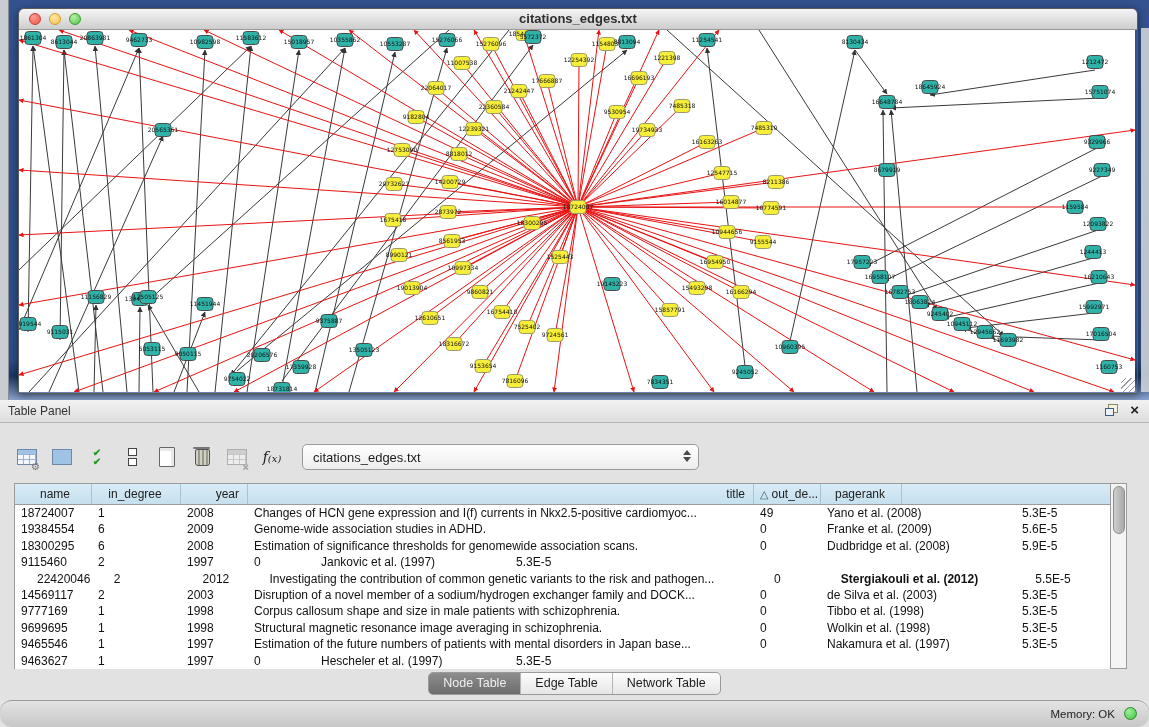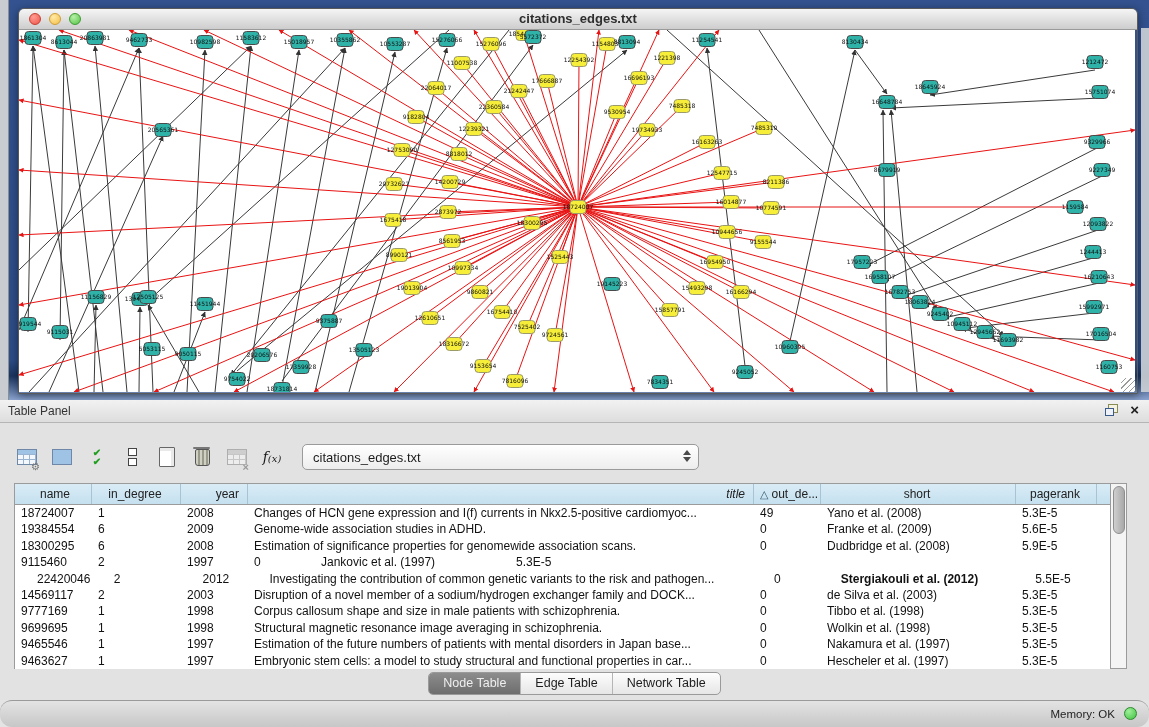--- a/index.html
+++ b/index.html
@@ -724,23 +724,22 @@
             <i class="dn"></i>
           </span>
       </div>
     </div>
 
     <div class="table-wrap">
       <div class="thead" id="thead">
           <div class="th center" style="width: 77px; padding-left: 12px;">name</div>
           <div class="th center" style="width: 89px;">in_degree</div>
           <div class="th right" style="width: 67px;">year</div>
-          <div class="th right" style="width: 506px; font-style: italic;">title</div>
+          <div class="th right" style="width: 506px;">title</div>
           <div class="th left" style="width: 67px;"><span class="sortg">△</span>out_de...</div>
-          <div class="th center" style="width: 195px;">short</div>
           <div class="th center" style="width: 81px;">pagerank</div>
         </div>
       <div id="tbody">
           <div class="tr">
             <div class="td" style="width: 77px;">18724007</div>
             <div class="td" style="width: 89px;">1</div>
             <div class="td" style="width: 67px;">2008</div>
             <div class="td" style="width: 506px;">Changes of HCN gene expression and I(f) currents in Nkx2.5-positive cardiomyoc...</div>
             <div class="td" style="width: 67px;">49</div>
             <div class="td" style="width: 195px;">Yano et al. (2008)</div>
@@ -752,21 +751,21 @@
             <div class="td" style="width: 67px;">2009</div>
             <div class="td" style="width: 506px;">Genome-wide association studies in ADHD.</div>
             <div class="td" style="width: 67px;">0</div>
             <div class="td" style="width: 195px;">Franke et al. (2009)</div>
             <div class="td" style="width: 81px;">5.6E-5</div>
           </div>
           <div class="tr">
             <div class="td" style="width: 77px;">18300295</div>
             <div class="td" style="width: 89px;">6</div>
             <div class="td" style="width: 67px;">2008</div>
-            <div class="td" style="width: 506px;">Estimation of significance properties for genomewide association scans.</div>
+            <div class="td" style="width: 506px;">Estimation of significance thresholds for genomewide association scans.</div>
             <div class="td" style="width: 67px;">0</div>
             <div class="td" style="width: 195px;">Dudbridge et al. (2008)</div>
             <div class="td" style="width: 81px;">5.9E-5</div>
           </div>
           <div class="tr">
             <div class="td" style="width: 77px;">9115460</div>
             <div class="td" style="width: 89px;">2</div>
             <div class="td" style="width: 67px;">1997</div>
             <div class="td" style="width: 67px;">0</div>
             <div class="td" style="width: 195px;">Jankovic et al. (1997)</div>
@@ -814,21 +813,20 @@
             <div class="td" style="width: 67px;">1997</div>
             <div class="td" style="width: 506px;">Estimation of the future numbers of patients with mental disorders in Japan base...</div>
             <div class="td" style="width: 67px;">0</div>
             <div class="td" style="width: 195px;">Nakamura et al. (1997)</div>
             <div class="td" style="width: 81px;">5.3E-5</div>
           </div>
           <div class="tr">
             <div class="td" style="width: 77px;">9463627</div>
             <div class="td" style="width: 89px;">1</div>
             <div class="td" style="width: 67px;">1997</div>
-            <div class="td" style="width: 506px;">Embryonic stem cells: a model to study structural and functional properties in car...</div>
             <div class="td" style="width: 67px;">0</div>
             <div class="td" style="width: 195px;">Hescheler et al. (1997)</div>
             <div class="td" style="width: 81px;">5.3E-5</div>
           </div>
         </div>
     </div>
     <div class="v-scroll">
       <div class="v-thumb"></div>
     </div>
 

